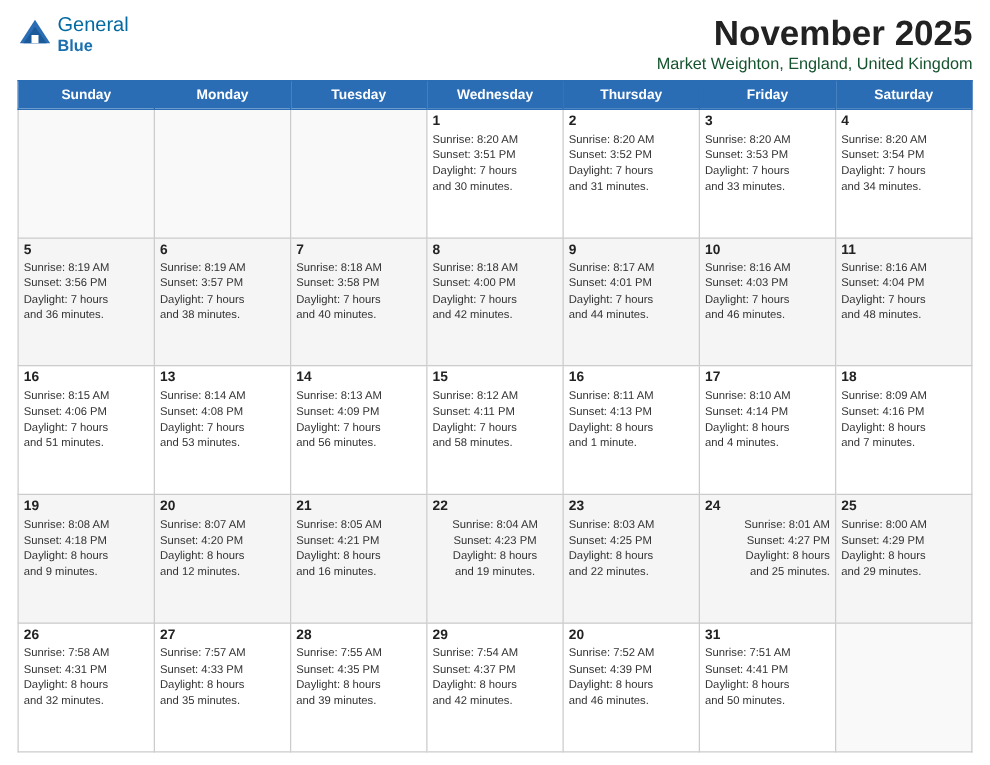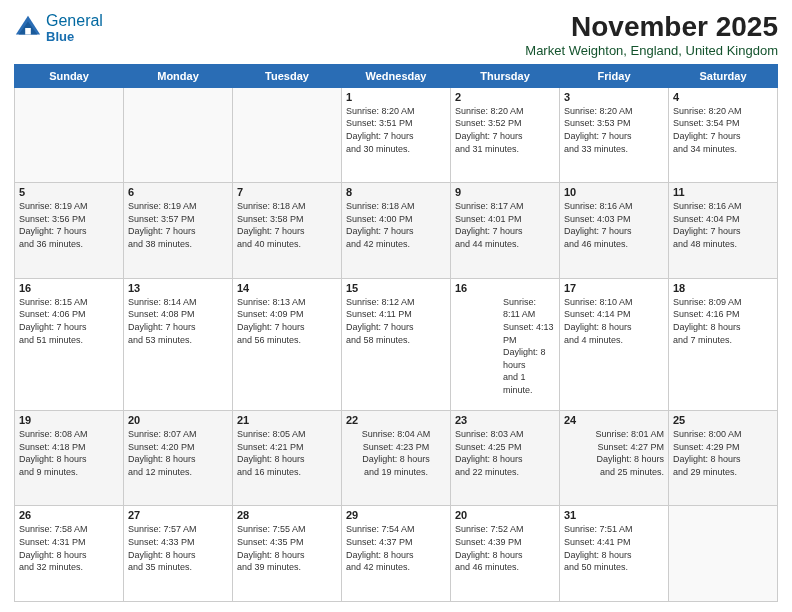--- a/index.html
+++ b/index.html
@@ -246,21 +246,21 @@
           </td>
           <td>
             <span class="day-num">15</span>
             <div class="day-info" style="white-space: pre-line;">Sunrise: 8:12 AM
 Sunset: 4:11 PM
 Daylight: 7 hours
 and 58 minutes.</div>
           </td>
           <td>
             <span class="day-num">16</span>
-            <div class="day-info" style="white-space: pre-line; margin-left: 48px;">Sunrise: 8:11 AM
+            <div class="day-info" style="white-space: pre-line;">Sunrise: 8:11 AM
 Sunset: 4:13 PM
 Daylight: 8 hours
 and 1 minute.</div>
           </td>
           <td>
             <span class="day-num">17</span>
             <div class="day-info" style="white-space: pre-line;">Sunrise: 8:10 AM
 Sunset: 4:14 PM
 Daylight: 8 hours
 and 4 minutes.</div>

